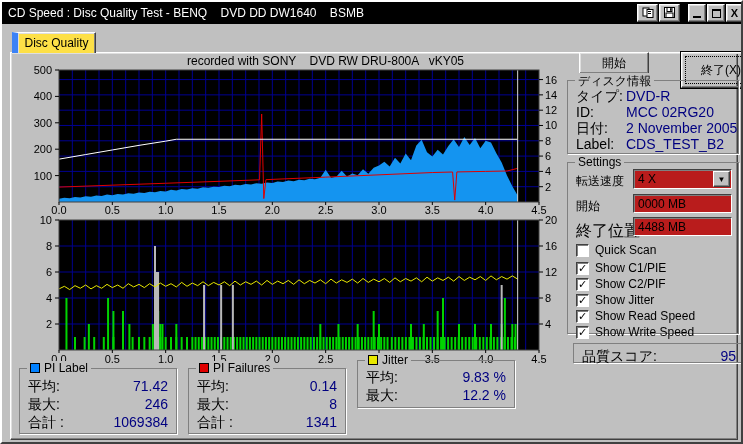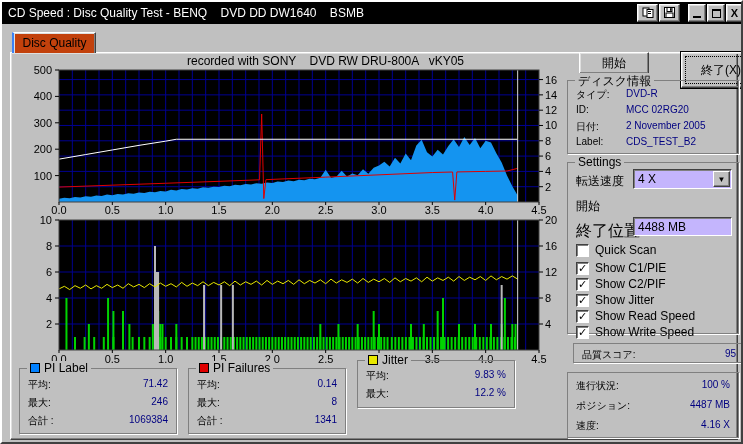--- a/index.html
+++ b/index.html
@@ -8,22 +8,22 @@
     border-top:2px solid #ffffff;border-left:2px solid #ffffff;
     border-right:2px solid #404040;border-bottom:2px solid #404040;overflow:hidden;}
   .titlebar{position:absolute;left:0;top:0;width:739px;height:22px;background:#000000;}
   .title-text{position:absolute;left:6px;top:4px;color:#ffffff;font-size:12px;white-space:pre;}
   .tb-btn{position:absolute;top:2px;width:21px;height:18px;background:#c0c0c0;
     border-top:1px solid #ffffff;border-left:1px solid #ffffff;
     border-right:1px solid #404040;border-bottom:1px solid #404040;
     box-shadow:inset -1px -1px 0 #808080, inset 1px 1px 0 #dfdfdf;
     display:flex;align-items:center;justify-content:center;font-size:11px;font-weight:bold;color:#000;}
   .tabstrip{position:absolute;left:0;top:24px;width:739px;height:26px;}
-  .tab{position:absolute;left:10px;top:6px;width:84px;height:21px;background:#c2410c;
-    border-top:1px solid #ffffff;border-left:2px solid #3b82f6;border-right:1px solid #404040;
+  .tab{position:absolute;left:10px;top:6px;width:84px;height:21px;background:#fde047;
+    border-top:1px solid #ffffff;border-left:6px solid #3b82f6;border-right:1px solid #404040;
     box-shadow:inset -1px 0 0 #808080, inset 1px 1px 0 #dfdfdf;
     font-size:12px;display:flex;align-items:center;justify-content:center;z-index:3;}
   .tabpane{position:absolute;left:8px;top:50px;width:728px;height:388px;background:#c0c0c0;
     border-top:1px solid #ffffff;border-left:1px solid #ffffff;
     border-right:1px solid #404040;border-bottom:1px solid #404040;
     box-shadow:inset -1px -1px 0 #808080, inset 1px 1px 0 #dfdfdf;}
   .recnote{position:absolute;left:185px;top:52px;font-size:12px;color:#000;white-space:pre;}
   .btn{position:absolute;background:#c0c0c0;font-size:12px;color:#000;text-align:center;
     border-top:1px solid #ffffff;border-left:1px solid #ffffff;
     border-right:1px solid #404040;border-bottom:1px solid #404040;
@@ -34,25 +34,25 @@
     border-top:1px solid #ffffff;border-left:1px solid #ffffff;
     border-right:1px solid #404040;border-bottom:1px solid #404040;
     box-shadow:inset -1px -1px 0 #808080, inset 1px 1px 0 #dfdfdf;
     display:flex;align-items:center;justify-content:center;}
   .btn-default .focusrect{position:absolute;left:3px;top:3px;right:3px;bottom:3px;
     border:1px dotted #000;}
   .groupbox{position:absolute;border:1px solid #808080;box-shadow:1px 1px 0 #ffffff, inset 1px 1px 0 #ffffff00;}
   .groupbox .gtitle{position:absolute;top:-8px;left:7px;background:#c0c0c0;padding:0 3px;
     font-size:12px;color:#000;white-space:nowrap;display:flex;align-items:center;gap:4px;}
   .chip{width:10px;height:10px;border:1px solid #000;display:inline-block;}
-  .statrow{position:absolute;left:8px;right:8px;height:14px;font-size:10px;}
+  .statrow{position:absolute;left:8px;right:8px;height:14px;font-size:14px;}
   .statrow .lab{position:absolute;left:0;color:#000;white-space:nowrap;}
   .statrow .val{position:absolute;right:0;color:#000080;white-space:nowrap;}
   .inforow .val{left:50px;right:auto;}
-  .field{position:absolute;background:#c4b5fd;font-size:12px;color:#000;
+  .field{position:absolute;background:#b91c1c;font-size:12px;color:#000;
     border-top:1px solid #404040;border-left:1px solid #404040;
     border-right:1px solid #ffffff;border-bottom:1px solid #ffffff;
     box-shadow:inset 1px 1px 0 #808080;padding:2px 4px;white-space:nowrap;overflow:hidden;}
   .combo-btn{position:absolute;right:1px;top:1px;bottom:1px;width:17px;background:#c0c0c0;
     border-top:1px solid #ffffff;border-left:1px solid #ffffff;
     border-right:1px solid #404040;border-bottom:1px solid #404040;
     box-shadow:inset -1px -1px 0 #808080;
     display:flex;align-items:center;justify-content:center;font-size:8px;color:#000;}
   .checkrow{position:absolute;left:8px;height:14px;font-size:12px;display:flex;align-items:center;gap:6px;}
   .checkbox{width:13px;height:13px;background:#fff;flex:0 0 13px;
@@ -528,20 +528,21 @@
   <div class="groupbox" style="left:565px;top:160px;width:172px;height:172px;">
     <div class="gtitle">Settings</div>
     <div style="position:absolute;left:8px;top:10px;font-size:12px;">転送速度</div>
     <div class="field" style="left:65px;top:6px;width:99px;height:20px;">
       <span>4 X</span>
       <span class="combo-btn">
           <span>▼</span>
         </span>
     </div>
     <div style="position:absolute;left:8px;top:35px;font-size:12px;">開始</div>
+    <div class="field" style="left:65px;top:31px;width:99px;height:19px;">0000 MB</div>
     <div style="position:absolute;left:8px;top:58px;font-size:16px;">終了位置</div>
     <div class="field" style="left:65px;top:54px;width:99px;height:19px;">4488 MB</div>
     <div class="checkrow" style="top:80px;">
       <span class="checkbox"></span>
       <span>Quick Scan</span>
     </div>
     <div class="checkrow" style="top:98px;">
       <span class="checkbox">✓</span>
       <span>Show C1/PIE</span>
     </div>
@@ -563,28 +564,14 @@
     </div>
   </div>
 
   <div class="groupbox" style="left:571px;top:341px;width:172px;height:20px;">
     <div class="statrow" style="top:4px;">
       <span class="lab">品質スコア:</span>
       <span class="val">95</span>
     </div>
   </div>
 
-  <div class="groupbox" style="left:565px;top:370px;width:172px;height:66px;">
-    <div class="statrow" style="top:6px;">
-        <span class="lab">進行状況:</span>
-        <span class="val">100 %</span>
-      </div>
-    <div class="statrow" style="top:26px;">
-        <span class="lab">ポジション:</span>
-        <span class="val">4487 MB</span>
-      </div>
-    <div class="statrow" style="top:46px;">
-        <span class="lab">速度:</span>
-        <span class="val">4.16 X</span>
-      </div>
-  </div>
 
 </div>
 
 </body></html>

